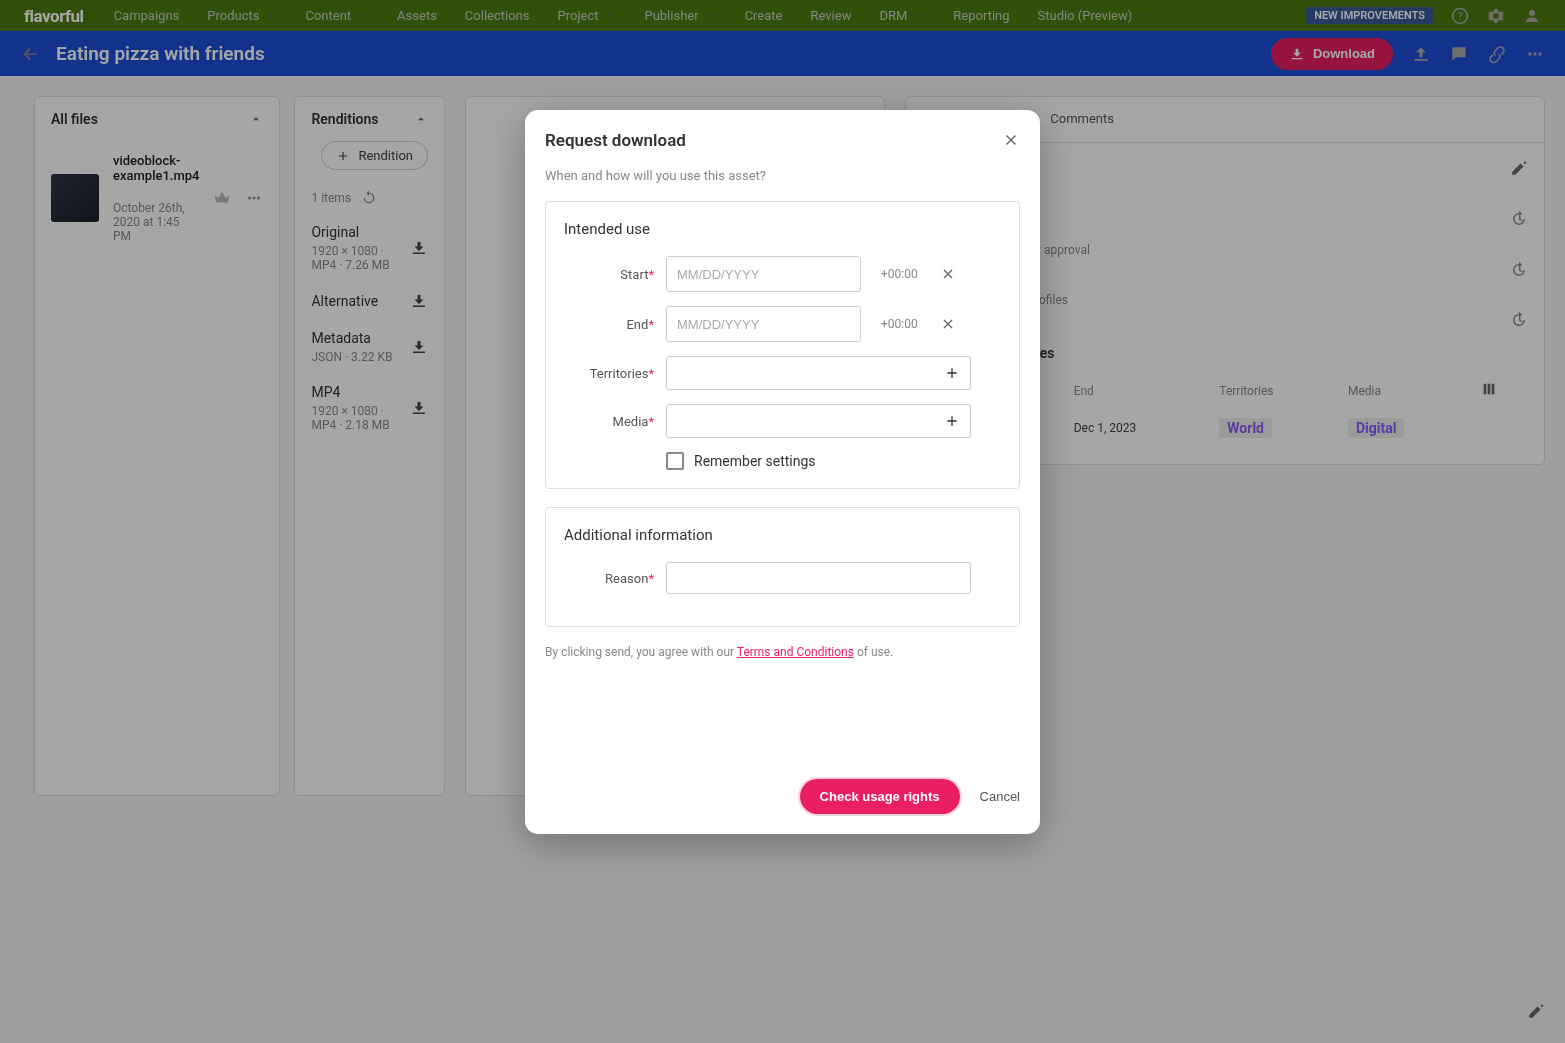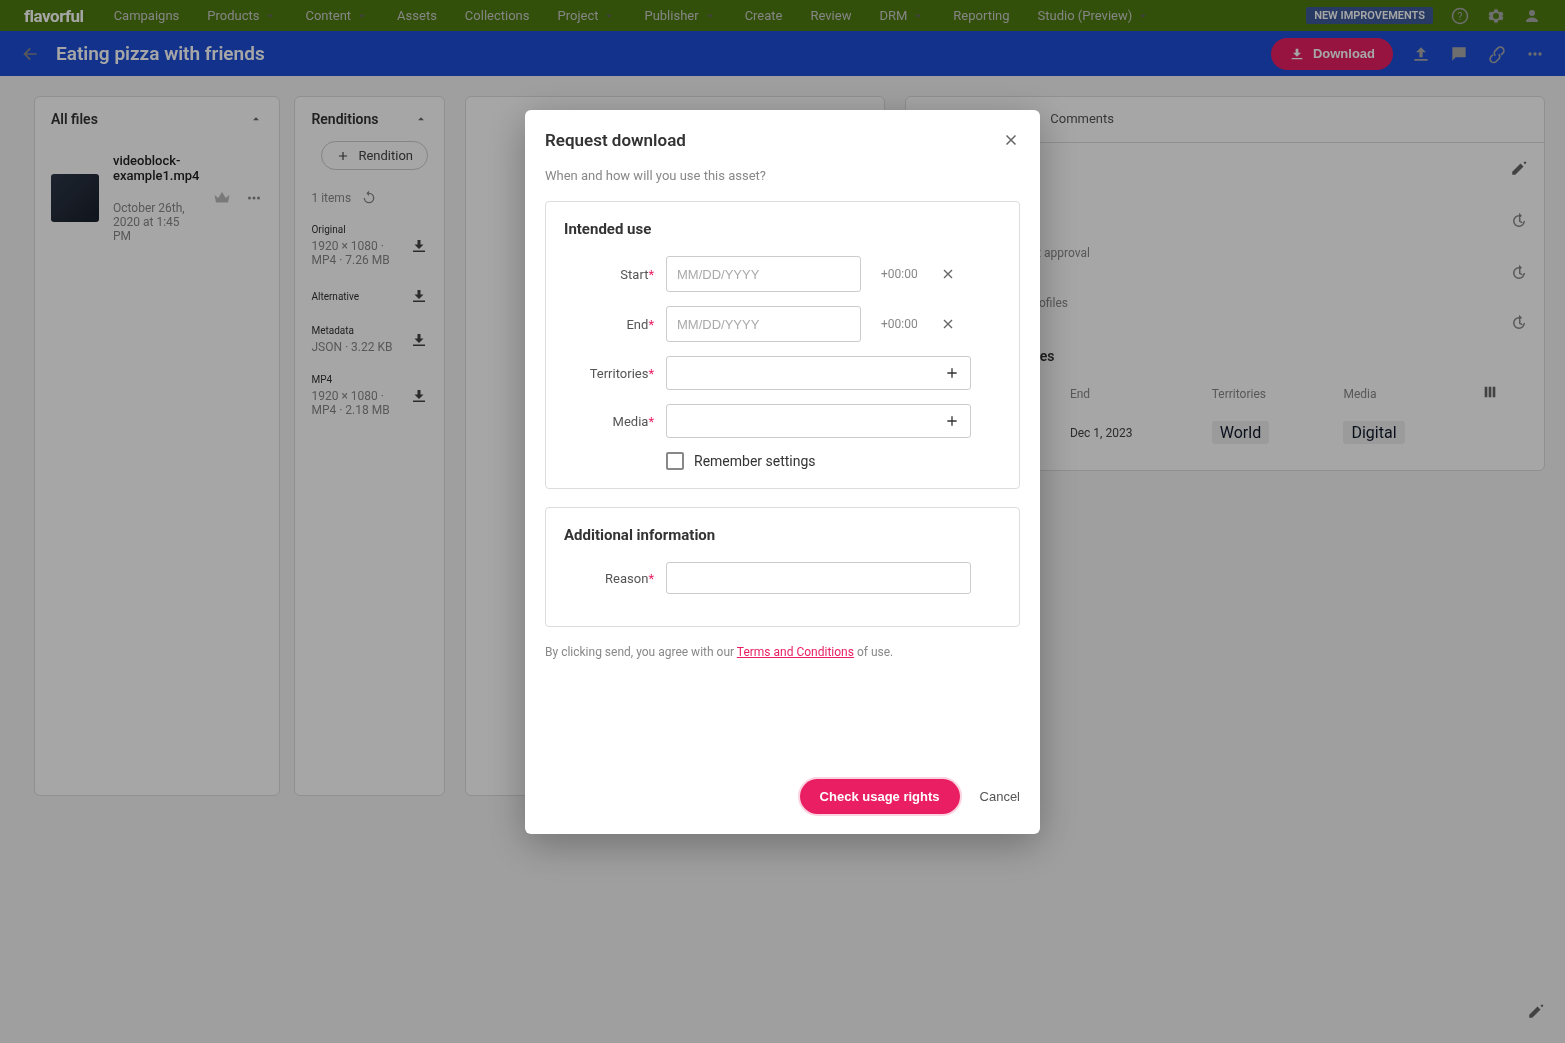--- a/index.html
+++ b/index.html
@@ -45,53 +45,53 @@
 .file-date { color: #888; font-size: 12px; margin-top: 18px; }
 .crown-icon { width: 18px; height: 18px; fill: #bbb; }
 .dots-icon { width: 18px; height: 18px; fill: #888; }
 
 
 .rendition-btn { display: inline-flex; align-items: center; gap: 8px; border: 1px solid #ccc; border-radius: 16px; padding: 6px 14px; font-size: 13px; color: #444; margin: 0 16px 12px auto; float: right; cursor: pointer; text-align: center; }
 .rendition-bar { clear: both; padding: 8px 16px; display: flex; align-items: center; gap: 10px; color: #888; font-size: 12px; }
 .refresh-icon { width: 16px; height: 16px; fill: #888; }
 .rendition-item { padding: 10px 16px; display: flex; align-items: center; }
 .rendition-info { flex: 1; }
-.rendition-name { color: #333; font-size: 10px; }
+.rendition-name { color: #333; font-size: 14px; }
 .rendition-meta { color: #888; font-size: 12px; margin-top: 4px; }
 .dl-icon { width: 18px; height: 18px; fill: #444; }
 
 
 .tabs { display: flex; border-bottom: 1px solid #ddd; padding: 0 16px; gap: 24px; }
 .tab { padding: 14px 0; color: #555; font-size: 13px; cursor: pointer; }
 .tab.active { color: #e91e63; border-bottom: 2px solid #e91e63; font-weight: 500; }
 .drm-section { padding: 16px; }
 .drm-title { font-weight: 600; margin-bottom: 14px; display: flex; justify-content: space-between; }
 .edit-icon { width: 18px; height: 18px; fill: #666; }
 .history-icon { width: 18px; height: 18px; fill: #888; }
 .drm-field { margin-bottom: 14px; }
 .drm-label { color: #888; font-size: 12px; margin-bottom: 4px; }
 .drm-value { display: flex; justify-content: space-between; align-items: center; }
-.tag { background: #eee; padding: 2px 8px; border-radius: 3px; font-size: 16px; color: #0f172a; }
+.tag { background: #eee; padding: 2px 8px; border-radius: 3px; font-size: 14px; color: #8b5cf6; font-weight: bold; }
 .check-x { width: 16px; height: 16px; fill: #333; }
 .linked-title { font-weight: 600; margin: 16px 0 10px; }
 .rp-table { width: 100%; font-size: 12px; }
 .rp-th { color: #888; text-align: left; padding: 8px 4px; font-weight: 400; }
 .rp-td { padding: 10px 4px; color: #444; }
 .cols-icon { width: 16px; height: 16px; fill: #666; }
 
 
 .overlay { position: fixed; inset: 0; background: rgba(0,0,0,0.35); display: flex; align-items: flex-start; justify-content: center; padding-top: 110px; }
-.modal { background: #fff; border-radius: 6px; width: 515px; box-shadow: 0 10px 40px rgba(0,0,0,0.3); }
+.modal { background: #fff; border-radius: 13px; width: 515px; box-shadow: 0 10px 40px rgba(0,0,0,0.3); }
 .modal-header { padding: 20px 20px 10px; display: flex; justify-content: space-between; align-items: center; }
 .modal-title { font-size: 17px; font-weight: 600; color: #333; }
 .close-x { width: 18px; height: 18px; fill: #666; cursor: pointer; }
 .modal-sub { padding: 8px 20px 18px; color: #888; font-size: 13px; }
 .modal-body { padding: 0 20px; }
 .form-section { border: 1px solid #ddd; border-radius: 4px; padding: 18px; margin-bottom: 18px; }
-.section-title { font-weight: 700; font-size: 15px; margin-bottom: 18px; color: #333; }
+.section-title { font-weight: 400; font-size: 15px; margin-bottom: 18px; color: #333; }
 .form-row { display: flex; align-items: center; margin-bottom: 14px; gap: 12px; }
 .form-label { width: 90px; text-align: right; color: #555; font-size: 13px; }
 .req { color: #e91e63; }
 .form-input { flex: 1; max-width: 195px; border: 1px solid #ccc; border-radius: 3px; padding: 8px 10px; font-size: 13px; display: flex; align-items: center; justify-content: space-between; }
 .form-input input { border: none; outline: none; flex: 1; font-size: 13px; color: #333; }
 .form-input input::placeholder { color: #aaa; }
 .cal-icon { width: 18px; height: 18px; fill: #777; }
 .tz { color: #888; font-size: 12px; margin-left: 8px; }
 .clear-x { width: 16px; height: 16px; fill: #666; margin-left: 10px; cursor: pointer; }
 .form-input-wide { flex: 1; max-width: 305px; border: 1px solid #ccc; border-radius: 3px; padding: 8px 10px; display: flex; justify-content: flex-end; min-height: 32px; }

